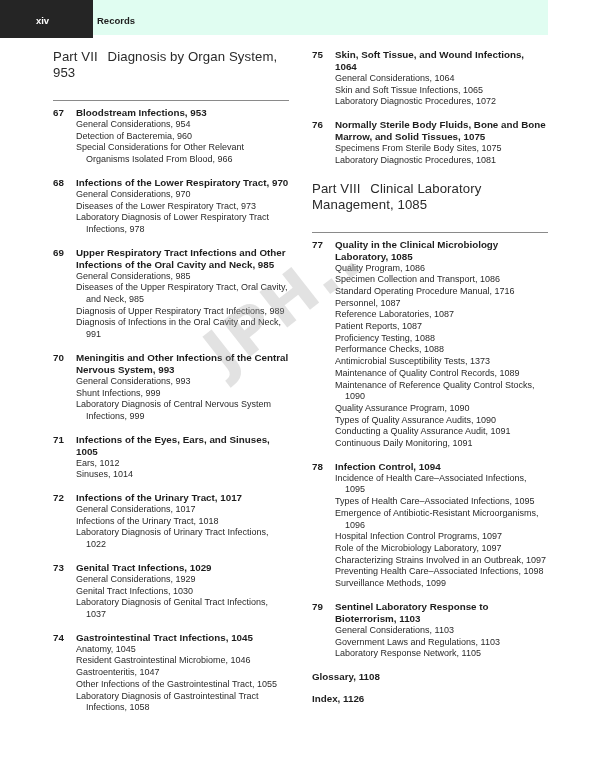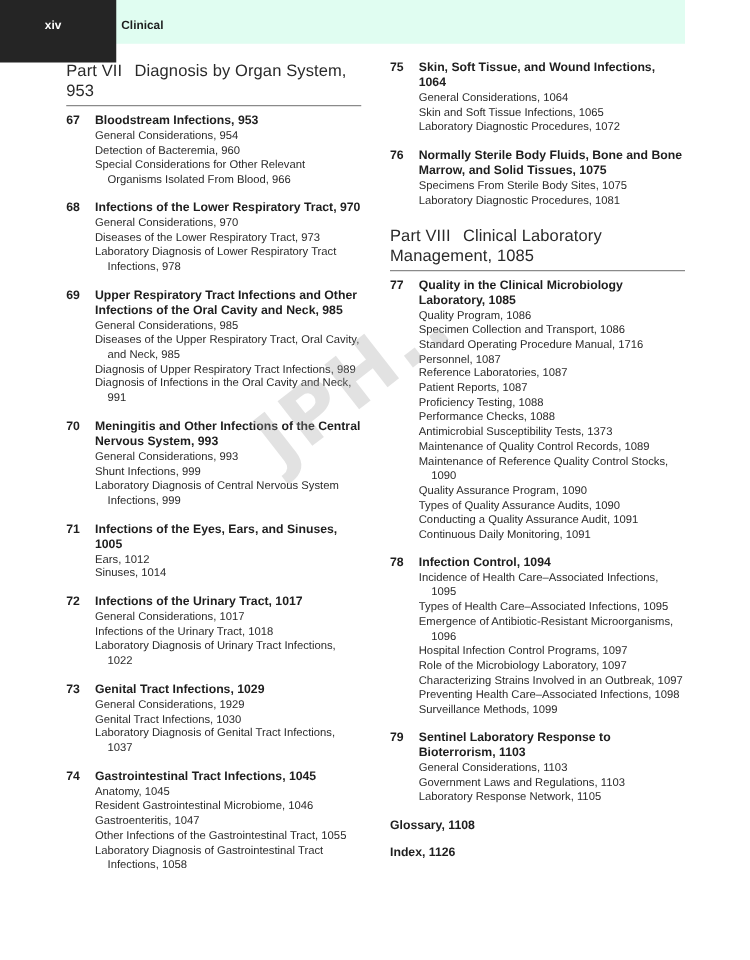--- a/index.html
+++ b/index.html
@@ -2,31 +2,31 @@
 <html><head>
 <meta charset="utf-8">
 <style>
   html, body { margin: 0; padding: 0; }
   body {
     width: 600px; height: 768px; background: #ffffff; position: relative; overflow: hidden;
     font-family: "Liberation Sans", "DejaVu Sans", sans-serif; color: #1e1e1e;
   }
   .header { position: absolute; left: 0; top: 0; width: 548px; height: 35px; background: #e0fdf1; }
   .header .folio {
-    position: absolute; left: 0; top: 0; width: 93px; height: 50px; background: #252525;
+    position: absolute; left: 0; top: 0; width: 93px; height: 38px; background: #252525;
     color: #ffffff; font-size: 9.5px; font-weight: bold; line-height: 41px; text-align: center; box-sizing: border-box;
     padding-right: 8px;
   }
   .header .running { position: absolute; left: 97px; top: 0; line-height: 41px; font-size: 9.5px; font-weight: bold; color: #1e1e1e; }
 
   .col { position: absolute; top: 49px; }
   .col-left { left: 53px; width: 236px; }
   .col-right { left: 312px; width: 236px; }
 
-  .part-heading { font-size: 13.2px; line-height: 16px; color: #2a2a2a; padding-bottom: 3px; border-bottom: 1px solid #8a8a8a; margin-bottom: 6px; letter-spacing: 0.1px; }
+  .part-heading { font-size: 13.2px; line-height: 16px; color: #2a2a2a; padding-bottom: 19px; border-bottom: 1px solid #8a8a8a; margin-bottom: 6px; letter-spacing: 0.1px; }
   .part-heading .part-label { margin-right: 6px; }
 
   .chapter { position: relative; padding-left: 23px; margin-bottom: 11px; }
   .chapter .num { position: absolute; left: 0; top: 0; font-weight: bold; font-size: 9.8px; line-height: 12px; }
   .chapter .title { font-weight: bold; font-size: 9.8px; line-height: 12px; }
   .chapter .sec { font-size: 9px; line-height: 11.7px; color: #2a2a2a; padding-left: 10px; text-indent: -10px; }
 
   .back-matter { font-weight: bold; font-size: 9.8px; line-height: 12px; margin-bottom: 10px; }
 
   .watermark {
@@ -34,21 +34,21 @@
     color: rgba(160,160,160,0.30); transform: rotate(-38deg); transform-origin: left top;
     letter-spacing: 2px; pointer-events: none; white-space: nowrap;
     font-family: "DejaVu Sans", sans-serif;
   }
 </style>
 </head>
 <body>
 
 <div class="header">
   <div class="folio">xiv</div>
-  <div class="running">Clinical</div>
+  <div class="running">Records</div>
 </div>
 
 <div class="col col-left">
   <div class="part-heading">
     <span class="part-label">Part VII</span>
     <span>Diagnosis by Organ System, 953</span>
   </div>
   <div id="left-chapters">
       <div class="chapter">
         <div class="num">67</div>

